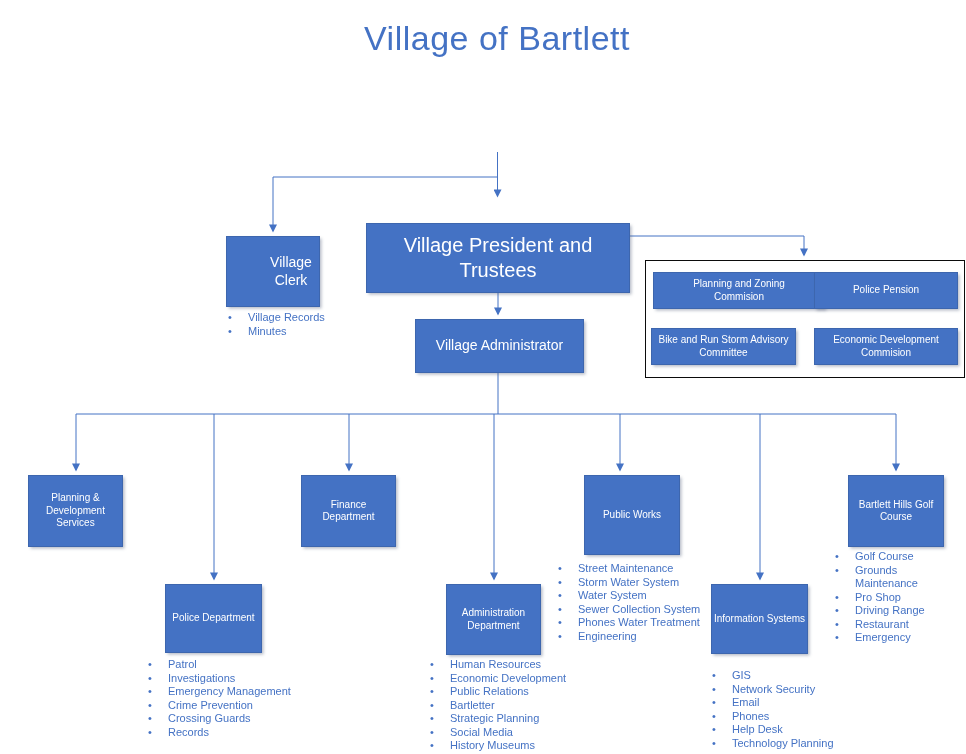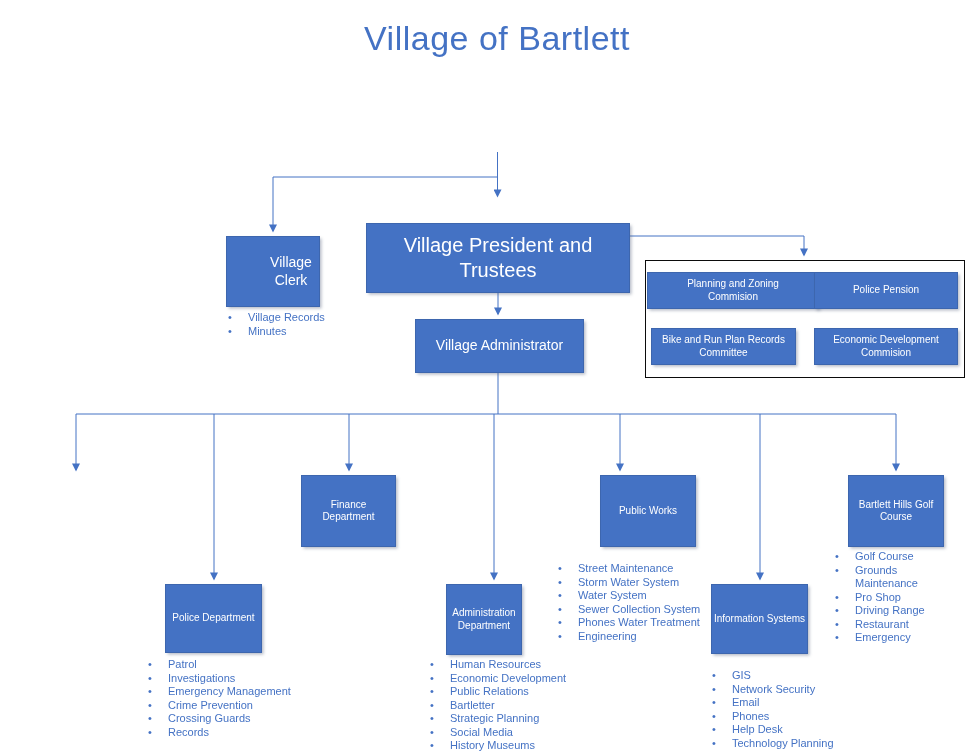--- a/index.html
+++ b/index.html
@@ -38,31 +38,31 @@
   #clerk      { left: 226px; top: 236px; width: 94px;  height: 71px; font-size: 14px; padding-left: 36px; }
   #administrator { left: 415px; top: 319px; width: 169px; height: 54px; font-size: 14px; }
 
   #committee-group {
     position: absolute;
     left: 645px; top: 260px; width: 320px; height: 118px;
     border: 1px solid var(--group-border);
     background: #ffffff;
   }
   .committee { position: absolute; font-size: 10px; padding: 1px; }
-  #committee-0 { left: 1px;   top: 11px; width: 172px; height: 37px; }
+  #committee-0 { left: 7px;   top: 11px; width: 172px; height: 37px; }
   #committee-1 { left: 168px; top: 11px; width: 144px; height: 37px; }
   #committee-2 { left: 5px;   top: 67px; width: 145px; height: 37px; }
   #committee-3 { left: 168px; top: 67px; width: 144px; height: 37px; }
 
   .dept-box { font-size: 10px; padding: 1px; }
   #dept-box-0 { left: 28px;  top: 475px; width: 95px; height: 72px; }
   #dept-box-1 { left: 165px; top: 584px; width: 97px; height: 69px; }
   #dept-box-2 { left: 301px; top: 475px; width: 95px; height: 72px; }
-  #dept-box-3 { left: 446px; top: 584px; width: 76px; height: 71px; }
-  #dept-box-4 { left: 600px; top: 475px; width: 96px; height: 72px; }
+  #dept-box-3 { left: 446px; top: 584px; width: 95px; height: 71px; }
+  #dept-box-4 { left: 584px; top: 475px; width: 96px; height: 80px; }
   #dept-box-5 { left: 711px; top: 584px; width: 97px; height: 70px; }
   #dept-box-6 { left: 848px; top: 475px; width: 96px; height: 72px; }
 
   .blist {
     position: absolute;
     list-style: none;
     color: var(--list-text);
     font-size: 11px;
     line-height: 13.5px;
     white-space: pre-line;
@@ -116,26 +116,29 @@
   <div class="box" id="president">Village President and Trustees</div>
   <div class="box" id="clerk">Village Clerk</div>
   <div class="box" id="administrator">Village Administrator</div>
 
   <ul class="blist" id="list-clerk"><li>Village Records</li><li>Minutes</li></ul>
 
   <div id="committee-group">
     <div class="box committee" id="committee-0">Planning and Zoning
 Commision</div>
     <div class="box committee" id="committee-1">Police Pension</div>
-    <div class="box committee" id="committee-2">Bike and Run Plan Records
+    <div class="box committee" id="committee-2">Bike and Run Storm Advisory
 Committee</div>
     <div class="box committee" id="committee-3">Economic Development
 Commision</div>
   </div>
 
+  <div class="box dept-box" id="dept-box-0">Planning &amp;
+Development
+Services</div>
   <div class="box dept-box" id="dept-box-1">Police Department</div>
   <div class="box dept-box" id="dept-box-2">Finance
 Department</div>
   <div class="box dept-box" id="dept-box-3">Administration
 Department</div>
   <div class="box dept-box" id="dept-box-4">Public Works</div>
   <div class="box dept-box" id="dept-box-5">Information Systems</div>
   <div class="box dept-box" id="dept-box-6">Bartlett Hills Golf
 Course</div>
 

